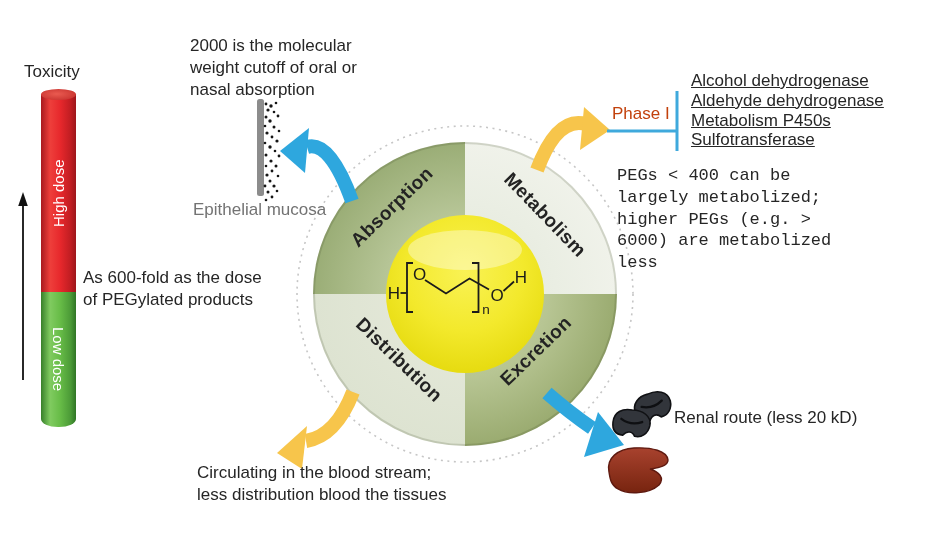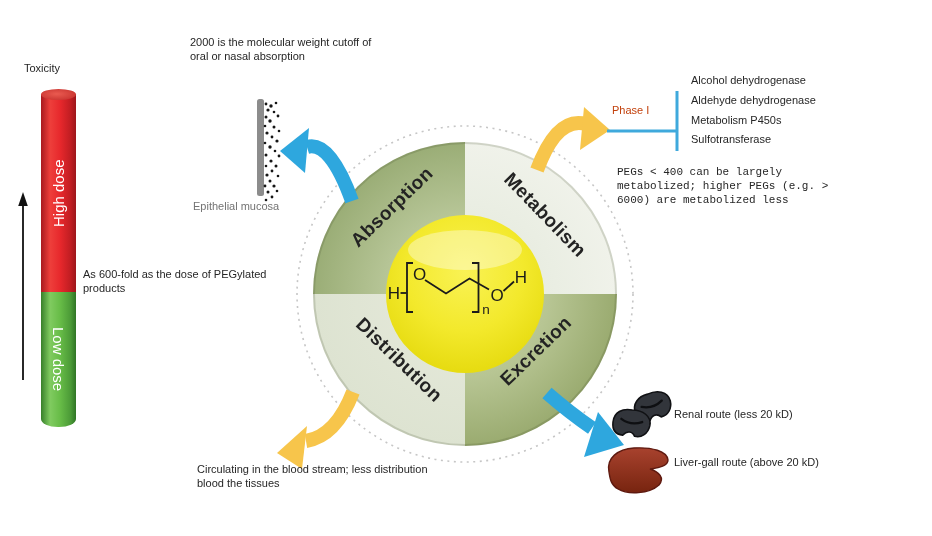--- a/index.html
+++ b/index.html
@@ -1,40 +1,40 @@
 <!DOCTYPE html>
 <html><head>
 <meta charset="utf-8">
 <style>
   html,body{margin:0;padding:0;background:#fff;}
   .canvas{
     position:relative;width:932px;height:536px;background:#ffffff;overflow:hidden;
     font-family:"Liberation Sans","DejaVu Sans",sans-serif;color:#262626;
   }
-  .txt{position:absolute;font-size:11px;line-height:1.28;}
+  .txt{position:absolute;font-size:17px;line-height:1.28;}
   .svg-layer{position:absolute;left:0;top:0;width:932px;height:536px;}
   
   .dose-bar{position:absolute;left:41px;top:94px;width:35px;height:333px;}
   .seg-high{position:absolute;left:0;top:0;width:35px;height:198px;
     background:linear-gradient(to right,#a81a1f,#ee3f3b 26%,#e7282c 55%,#c01d22 85%,#9d161b);}
   .seg-low{position:absolute;left:0;top:198px;width:35px;height:135px;
     background:linear-gradient(to right,#377f2a,#80cb60 26%,#67bc47 55%,#4b9a37 85%,#2f7525);
     border-radius:0 0 17px 17px / 0 0 8px 8px;}
   .cap{position:absolute;left:0;top:-5px;width:35px;height:11px;border-radius:50%;
     background:radial-gradient(ellipse at 45% 45%,#ea5a50,#c02b28);}
   .vlabel{position:absolute;left:0;width:35px;display:flex;align-items:center;justify-content:center;
     color:#ffffff;font-size:15px;}
   .vlabel.up{writing-mode:vertical-rl;transform:rotate(180deg);}
   .vlabel.down{writing-mode:vertical-rl;}
   
   .wheel-label{position:absolute;font-weight:bold;font-size:19px;color:#232323;letter-spacing:.4px;
     transform:translate(-50%,-50%) rotate(var(--r));white-space:nowrap;}
   .green-text{color:#737373;}
   .red-text{color:#c2410c;}
-  .enzymes div{line-height:19.8px;}
+  .enzymes div{line-height:19.8px;text-decoration:underline;}
 </style>
 </head>
 <body>
 
 <div class="canvas">
 
   <svg class="svg-layer" viewBox="0 0 932 536">
     <defs>
       <radialGradient id="gTL" gradientUnits="userSpaceOnUse" cx="465" cy="294" r="152">
         <stop offset="0%" stop-color="#d2dbb6"></stop>
@@ -199,17 +199,16 @@
   <div class="txt red-text" style="left:612px;top:103px;">Phase I</div>
   <div class="txt enzymes" style="left:691px;top:71px;">
     <div>Alcohol dehydrogenase</div>
     <div>Aldehyde dehydrogenase</div>
     <div>Metabolism P450s</div>
     <div>Sulfotransferase</div>
   </div>
   <div class="txt" style="left:617px;top:165px;width:240px;font-family:Liberation Mono, monospace;">PEGs &lt; 400 can be largely metabolized; higher PEGs (e.g. &gt; 6000) are metabolized less</div>
 
   <div class="txt" style="left:674px;top:407px;">Renal route (less 20 kD)</div>
-  <div class="txt" style="left:674px;top:455px;">Liver-gall route (above 20 kD)</div>
 
   <div class="txt" style="left:197px;top:462px;width:252px;">Circulating in the blood stream; less distribution blood the tissues</div>
 
 </div>
 
 </body></html>

